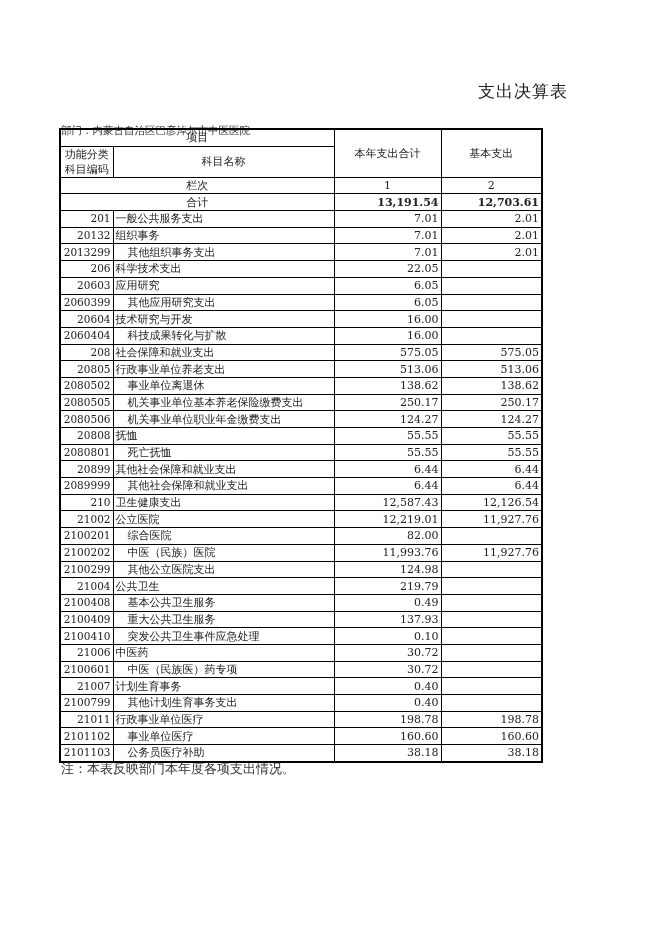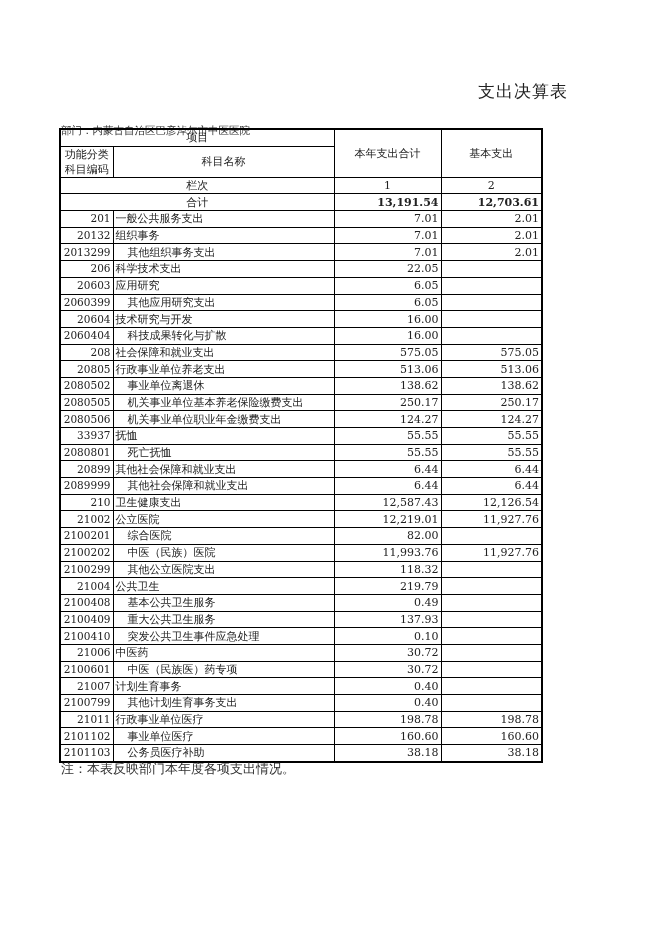--- a/index.html
+++ b/index.html
@@ -134,21 +134,21 @@
         <td class="right">250.17</td>
         <td class="right">250.17</td>
       </tr>
       <tr>
         <td class="code">2080506</td>
         <td class="indent">机关事业单位职业年金缴费支出</td>
         <td class="right">124.27</td>
         <td class="right">124.27</td>
       </tr>
       <tr>
-        <td class="code">33937</td>
+        <td class="code">20808</td>
         <td>抚恤</td>
         <td class="right">55.55</td>
         <td class="right">55.55</td>
       </tr>
       <tr>
         <td class="code">2080801</td>
         <td class="indent">死亡抚恤</td>
         <td class="right">55.55</td>
         <td class="right">55.55</td>
       </tr>
@@ -184,21 +184,21 @@
       </tr>
       <tr>
         <td class="code">2100202</td>
         <td class="indent">中医（民族）医院</td>
         <td class="right">11,993.76</td>
         <td class="right">11,927.76</td>
       </tr>
       <tr>
         <td class="code">2100299</td>
         <td class="indent">其他公立医院支出</td>
-        <td class="right">118.32</td>
+        <td class="right">124.98</td>
         <td class="right"></td>
       </tr>
       <tr>
         <td class="code">21004</td>
         <td>公共卫生</td>
         <td class="right">219.79</td>
         <td class="right"></td>
       </tr>
       <tr>
         <td class="code">2100408</td>

